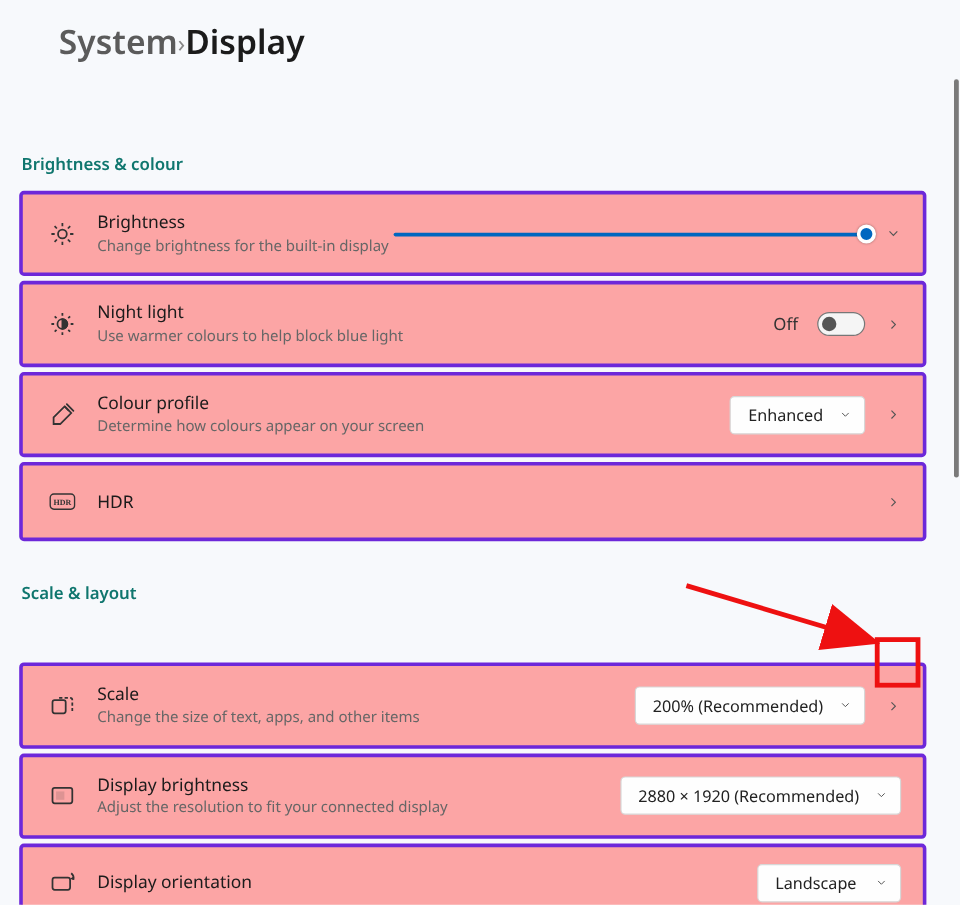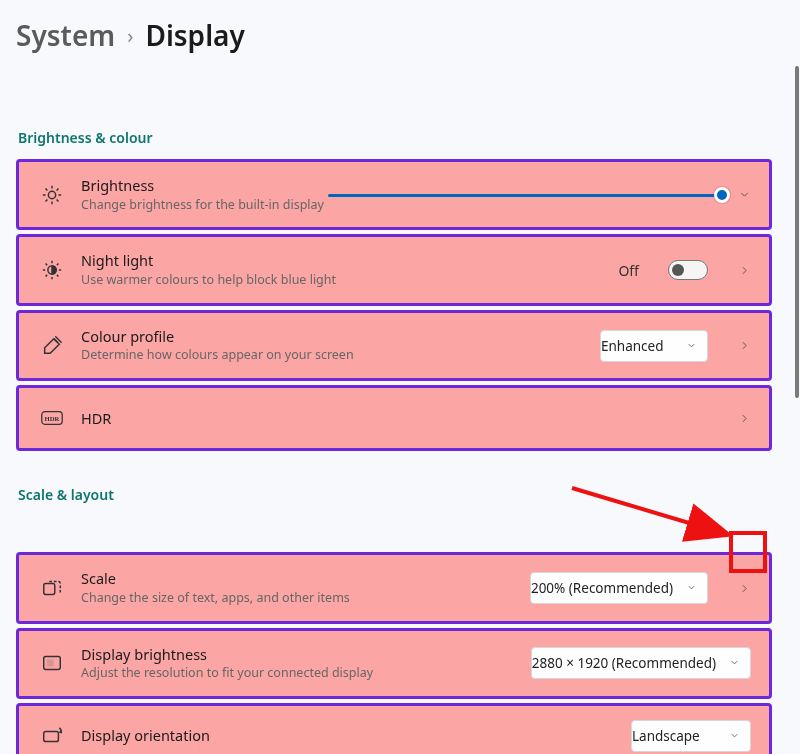--- a/index.html
+++ b/index.html
@@ -18,23 +18,23 @@
     top: 66px;
     width: 4px;
     height: 332px;
     background: #7a7a7a;
     border-radius: 2px;
   }
   .page { padding: 16px 28px 0 16px; }
   .breadcrumb {
     display: flex;
     align-items: center;
-    gap: 12px;
     margin-bottom: 74px;
     font-size: 28px;
+    margin-left: 33px;
   }
   .breadcrumb .parent { color: #5b5b5b; font-weight: 600; }
   .breadcrumb .sep { color: #888; font-size: 20px; }
   .breadcrumb .current { color: #1b1b1b; font-weight: 600; }
   .section-title {
     font-size: 14px;
     font-weight: 600;
     color: #0f766e;
     margin: 0 0 12px 2px;
   }
@@ -60,21 +60,21 @@
   }
   .icon-slot svg { width: 22px; height: 22px; }
   .text-col { flex: 0 0 auto; min-width: 220px; }
   .text-col .title { font-size: 14.5px; color: #1b1b1b; line-height: 1.35; }
   .text-col .desc { font-size: 12.5px; color: #666; line-height: 1.35; margin-top: 1px; }
   .text-col .link { font-size: 13px; color: #1157b3; line-height: 1.4; margin-top: 2px; cursor: pointer; }
   .spacer { flex: 1; }
   .controls {
     display: flex;
     align-items: center;
-    gap: 29px;
+    gap: 16px;
     flex-shrink: 0;
     text-align: center;
   }
   .slider-wrap {
     flex: 1;
     display: flex;
     align-items: center;
     margin: 0 8px 0 4px;
   }
   .slider {
@@ -117,21 +117,21 @@
     position: absolute;
     left: 3px; top: 3px;
     width: 12px; height: 12px;
     background: #555;
     border-radius: 50%;
   }
   .dropdown {
     background: #fefefe;
     border: 1px solid #d7d7d7;
     border-radius: 4px;
-    padding: 6px 34px 6px 0;
+    padding: 6px 34px 6px 14px;
     font-size: 13.5px;
     position: relative;
     color: #222;
     min-width: 90px;
     display: flex;
     align-items: center;
   }
   .dropdown .dd-chevron {
     position: absolute;
     right: 10px; top: 50%;

